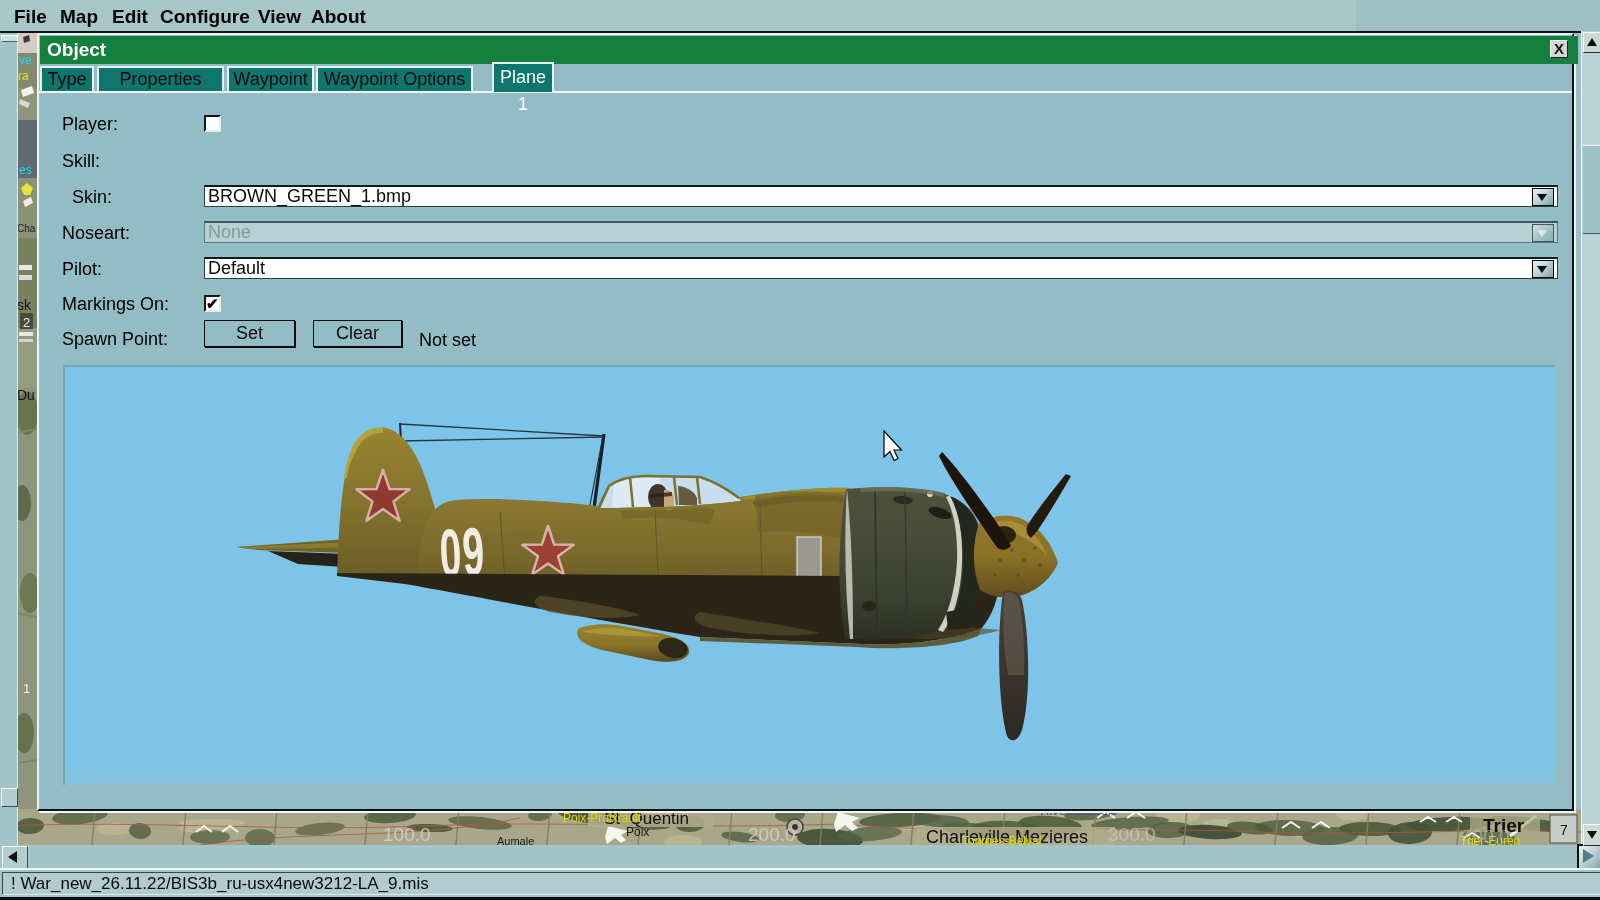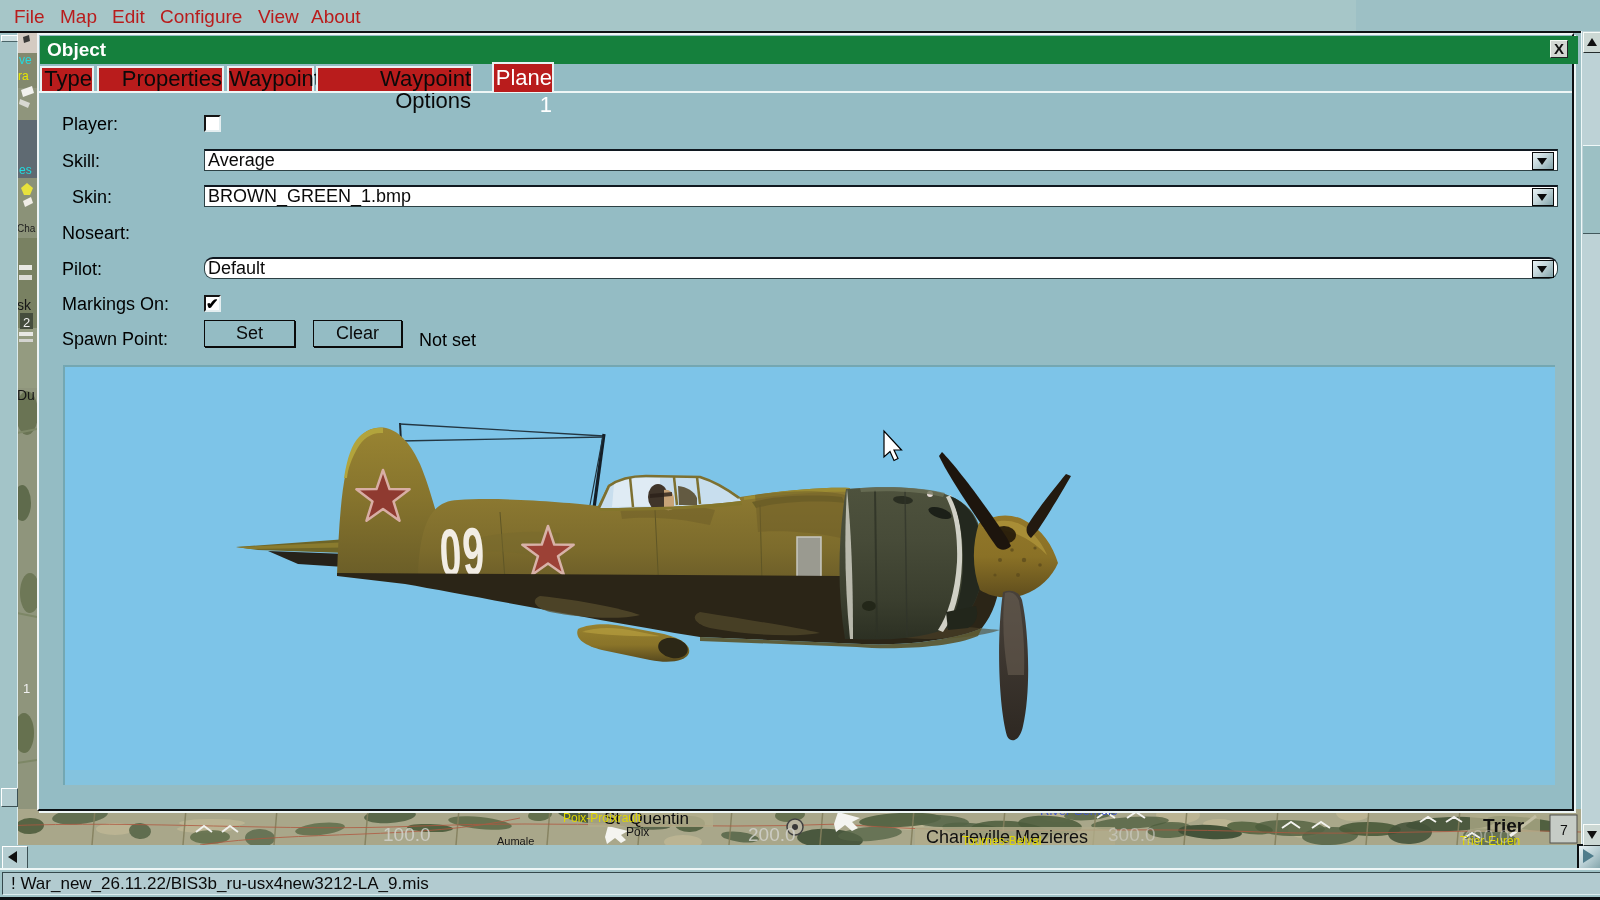--- a/index.html
+++ b/index.html
@@ -1,20 +1,20 @@
 <!DOCTYPE html>
 <html><head>
 <meta charset="utf-8">
 <style>
   html,body{margin:0;padding:0;width:1600px;height:900px;overflow:hidden;
     font-family:"Liberation Sans",sans-serif;background:#9dc0c5;}
   .abs{position:absolute;}
   
-  #menubar{left:0;top:0;width:1356px;height:31px;background:#a6c6c8;color:#b91c1c;
-    font-size:19px;}
+  #menubar{left:0;top:0;width:1356px;height:31px;background:#a6c6c8;color:#000000;
+    font-size:19px;font-weight:bold;}
   #menubar span{position:absolute;top:6px;}
   #menuline{left:0;top:31px;width:1600px;height:2px;background:#0e1214;}
   
   #statusbar{left:0;top:868px;width:1600px;height:32px;background:#a0c3c7;border-top:2px solid #eef6f6;border-bottom:3px solid #0c1014;box-sizing:border-box;}
   #statusfield{left:2px;top:2px;width:1592px;height:21px;background:#b2cbd0;border-top:1px solid #35484c;
     border-left:1px solid #35484c;border-bottom:1px solid #dcecee;border-right:1px solid #dcecee;
     font-size:17px;color:#0a0a0a;padding-left:8px;line-height:21px;}
   
   #lsb{left:0;top:33px;width:17px;height:812px;background:#a3c4c8;border-right:1px solid #dcebed;}
   #lsb .thumbtop{left:1px;top:2px;width:15px;height:5px;background:#cfe0e2;border:1px solid #fff;border-bottom-color:#4a6468;}
@@ -31,23 +31,23 @@
   
   #dlg{left:37px;top:33px;width:1533px;height:774px;background:#94bcc4;
     border-left:2px solid #eef4f4;border-top:2px solid #eef4f4;
     border-right:2px solid #0c1014;border-bottom:2px solid #0c1014;
     box-shadow:2px 2px 0 #eef6f6;}
   #title{left:1px;top:1px;width:1531px;height:28px;background:#15803d;color:#ffffff;
     font-size:19px;font-weight:bold;line-height:27px;padding-left:7px;}
   #closebtn{left:1510px;top:4px;width:16px;height:16px;background:#d2d6d2;
     border:1px solid #f4f8f4;border-right-color:#202424;border-bottom-color:#202424;
     color:#101010;font-weight:bold;font-size:15px;text-align:center;line-height:16px;}
-  .tab{box-sizing:border-box;top:31px;height:25px;background:#b91c1c;border-left:2px solid #e8f2f2;
+  .tab{box-sizing:border-box;top:31px;height:25px;background:#0f766e;border-left:2px solid #e8f2f2;
     border-top:2px solid #e8f2f2;border-right:2px solid #e8f2f2;color:#0a0a0a;
-    font-size:22px;text-align:right;line-height:22px;}
+    font-size:18px;text-align:center;line-height:22px;}
   .tab.active{top:27px;height:30px;color:#ffffff;z-index:3;line-height:27px;}
   #tabline{left:0px;top:56px;width:1533px;height:2px;background:#eef6f6;}
   
   .lbl{color:#000000;font-size:18px;}
   .combo{left:165px;width:1349px;height:19px;background:#ffffff;
     border-top:2px solid #101820;border-left:1px solid #2c4044;border-bottom:1px solid #2c4044;border-right:1px solid #2c4044;
     font-size:18px;color:#0a0a0a;line-height:19px;padding-left:3px;}
   .combo .arrowbtn{position:absolute;right:3px;top:1px;width:20px;height:16px;
     background:linear-gradient(135deg,#eaf2f4 0%,#c2d5d9 45%,#82a4aa 100%);
     border:1px solid #0a0a0a;}
@@ -253,29 +253,29 @@
   <div class="tab abs" style="left:58px;width:127px;">Properties</div>
   <div class="tab abs" style="left:188px;width:87px;">Waypoint</div>
   <div class="tab abs" style="left:277px;width:157px;">Waypoint Options</div>
   <div class="tab active abs" style="left:453px;width:62px;">Plane 1</div>
   <div id="tabline" class="abs"></div>
 
   <div class="lbl abs" style="left:23px;top:79px;">Player:</div>
   <div class="chk abs" style="top:80px;"></div>
 
   <div class="lbl abs" style="left:23px;top:116px;text-align:center;">Skill:</div>
-  <div class="combo abs" style="top:114px;">Average<div class="arrowbtn"></div></div>
 
   <div class="lbl abs" style="left:33px;top:152px;">Skin:</div>
   <div class="combo abs" style="top:150px;">BROWN_GREEN_1.bmp<div class="arrowbtn"></div></div>
 
   <div class="lbl abs" style="left:23px;top:188px;">Noseart:</div>
+  <div class="combo disabled abs" style="top:186px;">None<div class="arrowbtn"></div></div>
 
   <div class="lbl abs" style="left:23px;top:224px;">Pilot:</div>
-  <div class="combo abs" style="top:222px;border-radius:9px;">Default<div class="arrowbtn"></div></div>
+  <div class="combo abs" style="top:222px;">Default<div class="arrowbtn"></div></div>
 
   <div class="lbl abs" style="left:23px;top:259px;">Markings On:</div>
   <div class="chk abs" style="top:260px;font-size:15px;font-weight:bold;line-height:13px;">✔</div>
 
   <div class="lbl abs" style="left:23px;top:294px;">Spawn Point:</div>
   <div class="btn abs" style="left:165px;top:285px;width:89px;height:25px;line-height:25px;">Set</div>
   <div class="btn abs" style="left:274px;top:285px;width:87px;height:25px;line-height:25px;">Clear</div>
   <div class="lbl abs" style="left:380px;top:295px;">Not set</div>
 
   <div id="bluebox" class="abs">

